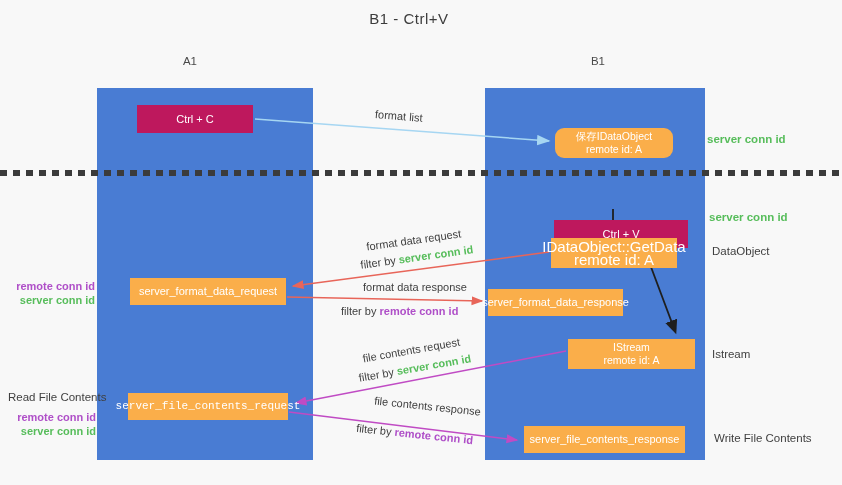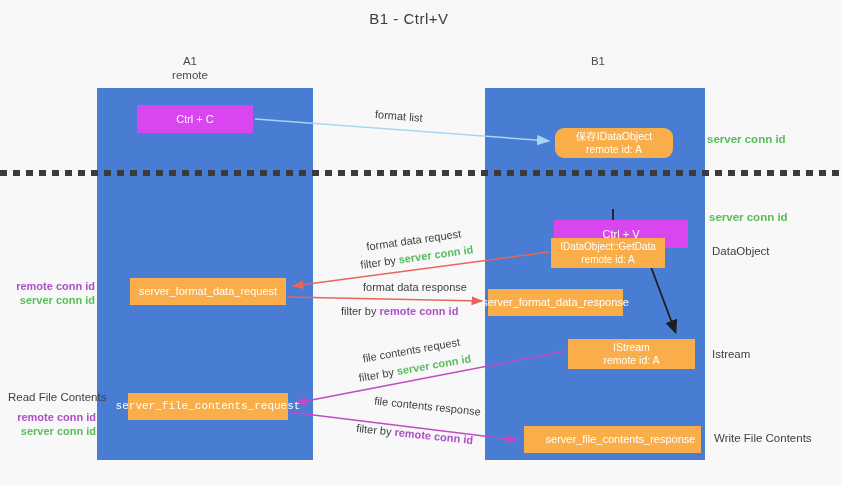--- a/index.html
+++ b/index.html
@@ -20,39 +20,38 @@
   .lane-b{left:485px;width:220px;}
   .dotted-line{
     left:0;top:170px;width:842px;height:6px;
     background:repeating-linear-gradient(90deg,#3B3B3B 0 7px,transparent 7px 13px);
   }
   .node{
     display:flex;flex-direction:column;align-items:center;justify-content:center;
     color:#FFFFFF;font-size:11px;line-height:13px;text-align:center;white-space:nowrap;
     z-index:5;
   }
-  .green{background:#d946ef;}
+  .green{background:#be185d;}
   .orange{background:#FAAE4A;}
   .arrow-label{font-size:11px;color:#3F3F3F;white-space:nowrap;z-index:6;}
   .green-text{color:#57BD5B;font-weight:bold;}
   .purple-text{color:#AF4FC8;font-weight:bold;}
   .side-label{font-size:11.5px;white-space:nowrap;z-index:6;}
   .side-group{font-size:11px;line-height:14px;font-weight:bold;text-align:right;white-space:nowrap;z-index:6;}
   svg.arrows{left:0;top:0;z-index:4;pointer-events:none;}
 </style>
 </head>
 <body>
 
 <div class="abs title">
   <div>B1 - Ctrl+V</div>
 </div>
 
 <div class="abs lane-header" style="left:90px;top:54px;">
   <div>A1</div>
-  <div>remote</div>
 </div>
 <div class="abs lane-header" style="left:498px;top:54px;">
   <div>B1</div>
 </div>
 
 <div class="abs lane lane-a"></div>
 <div class="abs lane lane-b"></div>
 
 <div class="abs dotted-line"></div>
 
@@ -86,21 +85,21 @@
 
 <div class="abs node orange" style="left:555px;top:128px;width:118px;height:30px;font-size:10.5px;border-radius:9px;">
   <span>保存IDataObject</span>
   <span>remote id: A</span>
 </div>
 
 <div class="abs node green" style="left:554px;top:180px;width:134px;height:28px;margin-top:40px;">
   <span>Ctrl + V</span>
 </div>
 
-<div class="abs node orange" style="left:551px;top:238px;width:114px;height:30px;font-size:10px;">
+<div class="abs node orange" style="left:551px;top:238px;width:126px;height:30px;font-size:15px;">
   <span>IDataObject::GetData</span>
   <span>remote id: A</span>
 </div>
 
 <div class="abs node orange" style="left:130px;top:278px;width:156px;height:27px;">
   <span>server_format_data_request</span>
 </div>
 
 <div class="abs node orange" style="left:488px;top:289px;width:135px;height:27px;">
   <span>server_format_data_response</span>
@@ -108,21 +107,21 @@
 
 <div class="abs node orange" style="left:568px;top:339px;width:127px;height:30px;font-size:10.5px;">
   <span>IStream</span>
   <span>remote id: A</span>
 </div>
 
 <div class="abs node orange" style="left:128px;top:393px;width:160px;height:27px;font-family:Liberation Mono, monospace;">
   <span>server_file_contents_request</span>
 </div>
 
-<div class="abs node orange" style="left:524px;top:426px;width:161px;height:27px;padding-left:16px;">
+<div class="abs node orange" style="left:524px;top:426px;width:161px;height:27px;">
   <span>server_file_contents_response</span>
 </div>
 
 <div class="abs arrow-label" style="left:375px;top:110px;transform:rotate(4.5deg);">format list</div>
 
 <div class="abs arrow-label" style="left:366px;top:234px;transform:rotate(-8deg);">format data request</div>
 <div class="abs arrow-label" style="left:360px;top:251px;transform:rotate(-8deg);">
   <span>filter by </span><span class="green-text">server conn id</span>
 </div>
 

